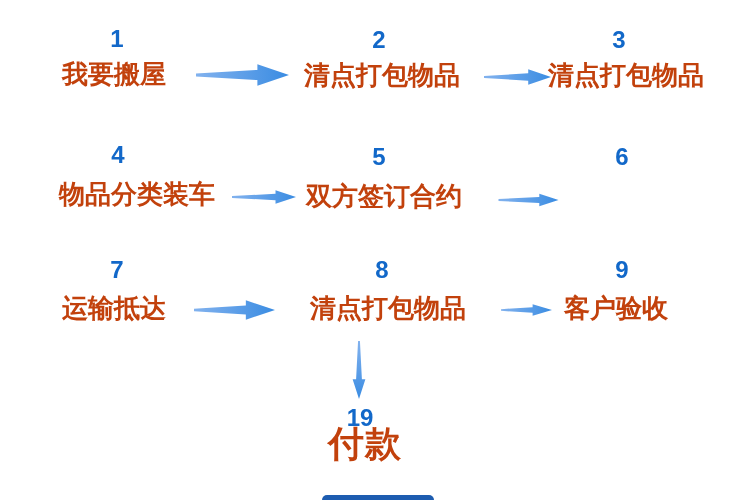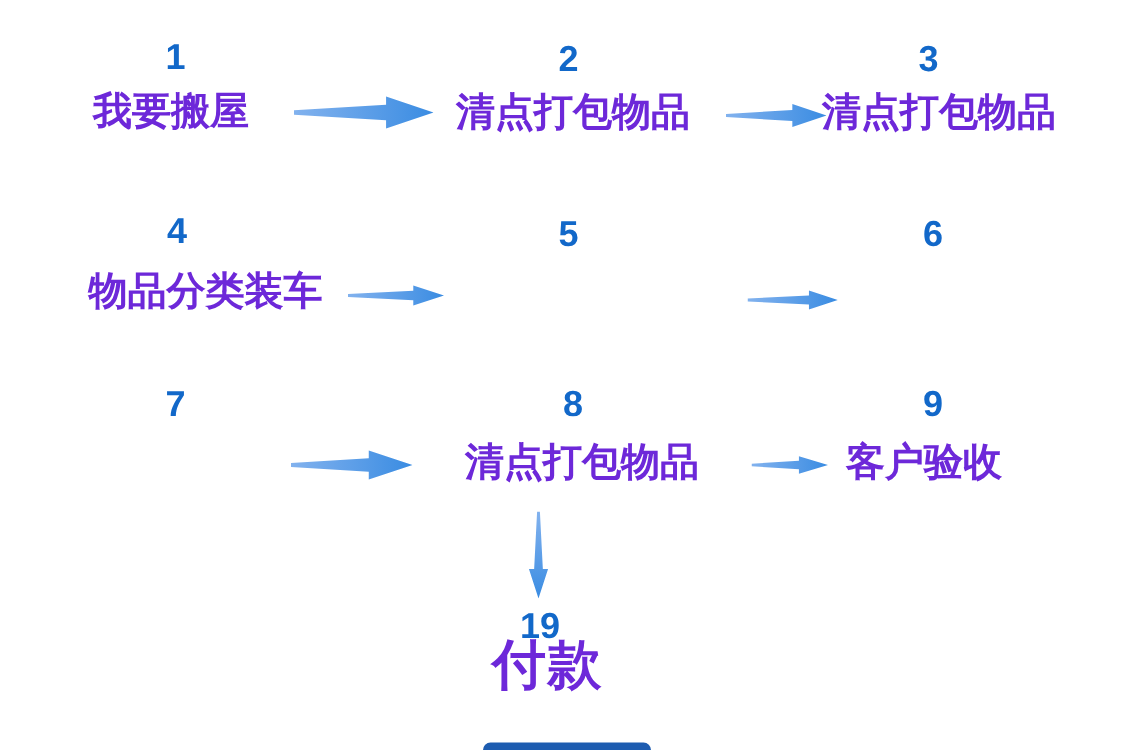--- a/index.html
+++ b/index.html
@@ -15,21 +15,21 @@
     overflow: hidden;
   }
   .abs { position: absolute; transform: translate(-50%, -50%); white-space: nowrap; }
   .step-number {
     color: #1268c9;
     font-size: 24px;
     font-weight: 700;
     text-align: center;
   }
   .step-label {
-    color: #6d28d9;
+    color: #c2410c;
     font-size: 26px;
     font-weight: 700;
     letter-spacing: 0px;
     text-align: center;
   }
   .step-label.big { font-size: 36px; letter-spacing: 1px; }
   .arrow-svg { position: absolute; display: block; }
   .cutoff-shape {
     position: absolute;
     left: 322px;
@@ -76,28 +76,30 @@
   <div class="abs step-label" style="left:626px; top:75px">清点打包物品</div>
 
   <div class="abs step-number" style="left:118px; top:155px">4</div>
   <div class="abs step-label" style="left:137px; top:194px">物品分类装车</div>
 
   <svg class="arrow-svg" style="left:232px; top:187px" width="64" height="20" viewBox="0 0 100 30">
     <polygon points="0,13.4 68,10 68,4.5 100,15 68,25.5 68,20 0,16.6" fill="url(#gradH)"></polygon>
   </svg>
 
   <div class="abs step-number" style="left:379px; top:157px">5</div>
+  <div class="abs step-label" style="left:384px; top:196px">双方签订合约</div>
 
   <svg class="arrow-svg" style="left:495px; top:191px" width="67" height="18" viewBox="0 0 100 30">
     <polygon points="0,13.4 68,10 68,4.5 100,15 68,25.5 68,20 0,16.6" fill="url(#gradH)"></polygon>
   </svg>
 
   <div class="abs step-number" style="left:622px; top:157px">6</div>
 
   <div class="abs step-number" style="left:117px; top:270px">7</div>
+  <div class="abs step-label" style="left:114px; top:308px">运输抵达</div>
 
   <svg class="arrow-svg" style="left:194px; top:294px" width="81" height="32" viewBox="0 0 100 30">
     <polygon points="0,13.4 64,9.5 64,3 100,15 64,27 64,20.5 0,16.6" fill="url(#gradH)"></polygon>
   </svg>
 
   <div class="abs step-number" style="left:382px; top:270px">8</div>
   <div class="abs step-label" style="left:388px; top:308px">清点打包物品</div>
 
   <svg class="arrow-svg" style="left:501px; top:300px" width="51" height="20" viewBox="0 0 100 30">
     <polygon points="0,13.4 62,9.5 62,3.5 100,15 62,26.5 62,20.5 0,16.6" fill="url(#gradH)"></polygon>

